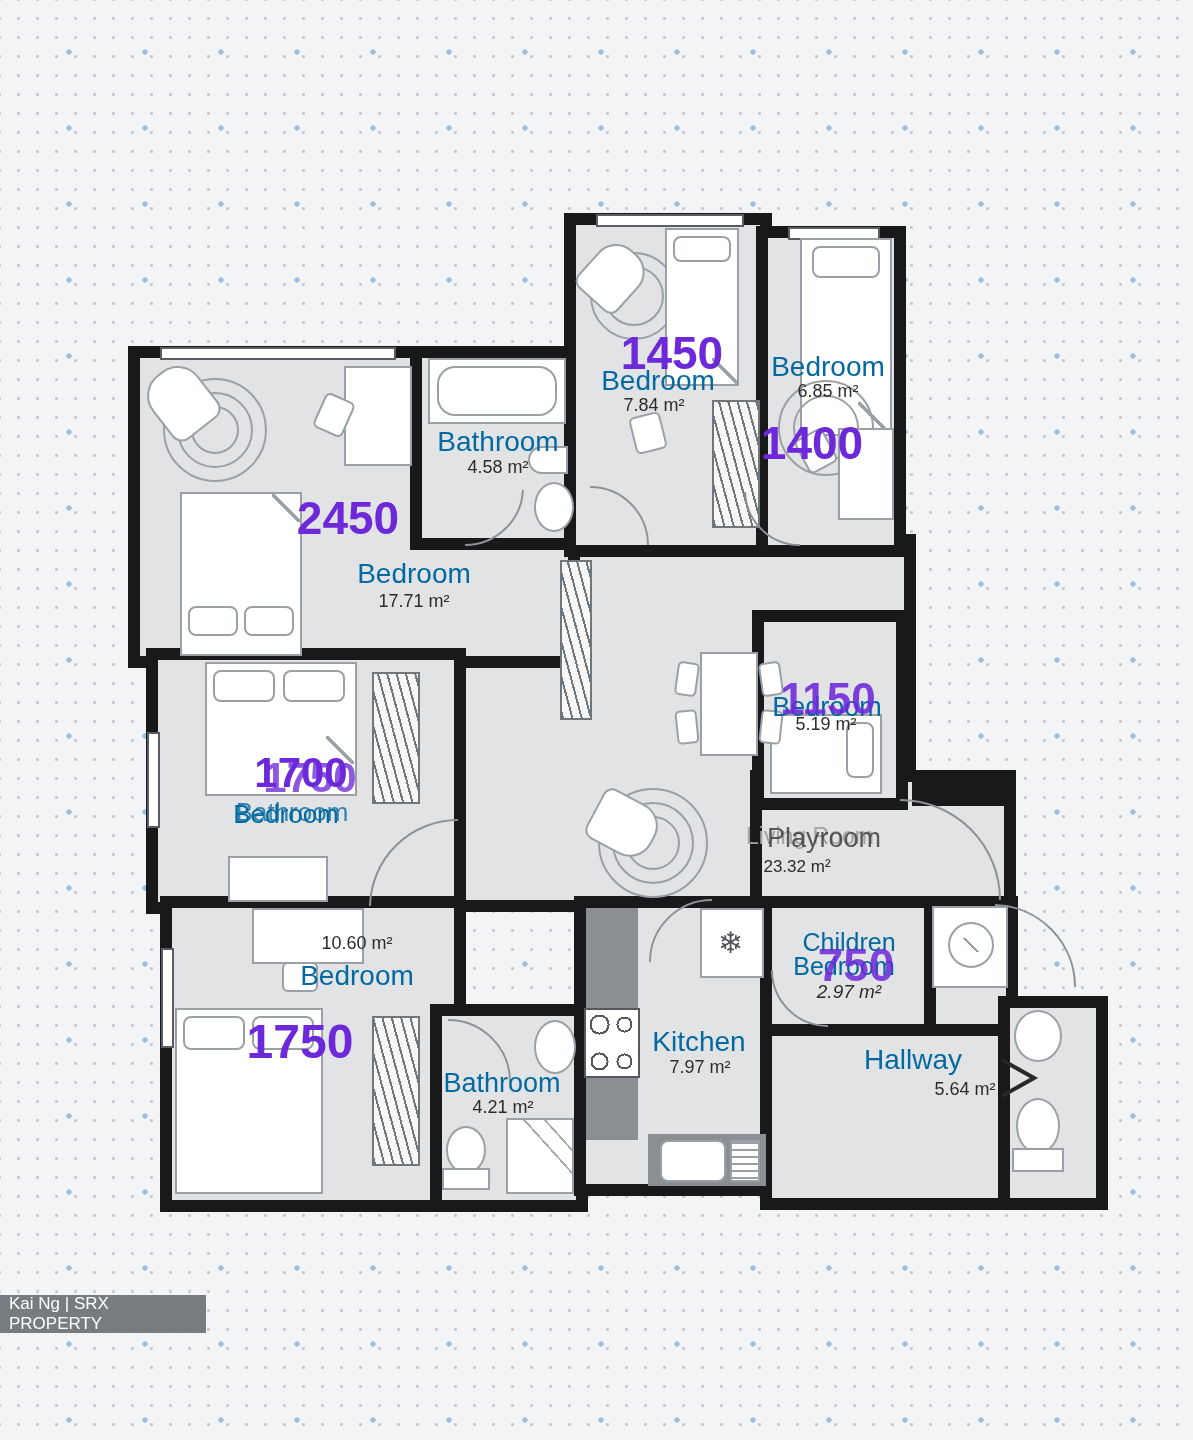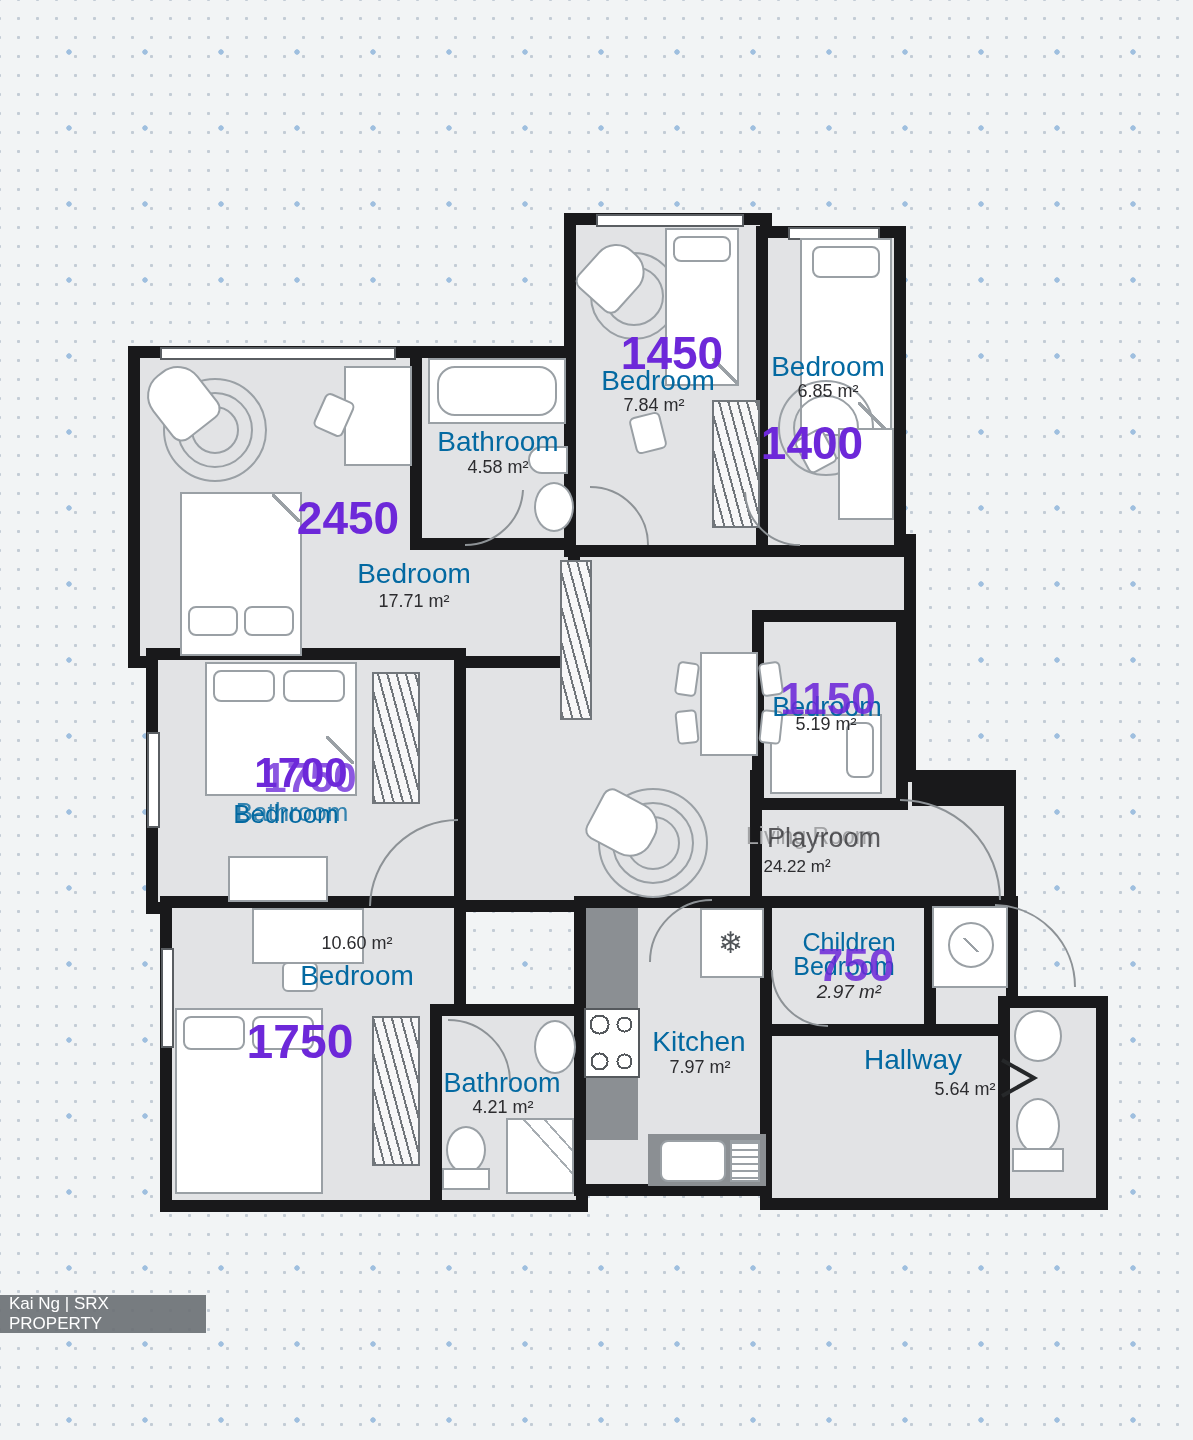--- a/index.html
+++ b/index.html
@@ -190,21 +190,21 @@
   <div class="price" style="left:301px;top:752px;font-size:42px;">1700</div>
   <div class="label rname ghost" style="left:292px;top:799px;font-size:26px;">Bathroom</div>
   <div class="label rname" style="left:286px;top:801px;font-size:26px;">Bedroom</div>
 
   <div class="label rname" style="left:827px;top:694px;font-size:27px;">Bedroom</div>
   <div class="price" style="left:828px;top:677px;font-size:44px;opacity:.88;">1150</div>
   <div class="label rarea" style="left:826px;top:715px;">5.19 m²</div>
 
   <div class="label rname" style="left:810px;top:825px;font-size:23px;color:#a2a3a5;">Living Room</div>
   <div class="label rname ghost" style="left:824px;top:825px;font-size:27px;color:#333336;">Playroom</div>
-  <div class="label rarea" style="left:797px;top:858px;font-size:17px;">24.22 m²</div>
+  <div class="label rarea" style="left:797px;top:858px;font-size:17px;">23.32 m²</div>
 
   <div class="label rname" style="left:357px;top:962px;">Bedroom</div>
   <div class="label rarea" style="left:357px;top:934px;text-align:right;">10.60 m²</div>
   <div class="price" style="left:300px;top:1018px;font-size:48px;">1750</div>
 
   <div class="label rname" style="left:502px;top:1070px;font-size:27px;">Bathroom</div>
   <div class="label rarea" style="left:503px;top:1098px;">4.21 m²</div>
 
   <div class="label rname" style="left:699px;top:1028px;">Kitchen</div>
   <div class="label rarea" style="left:700px;top:1058px;">7.97 m²</div>

